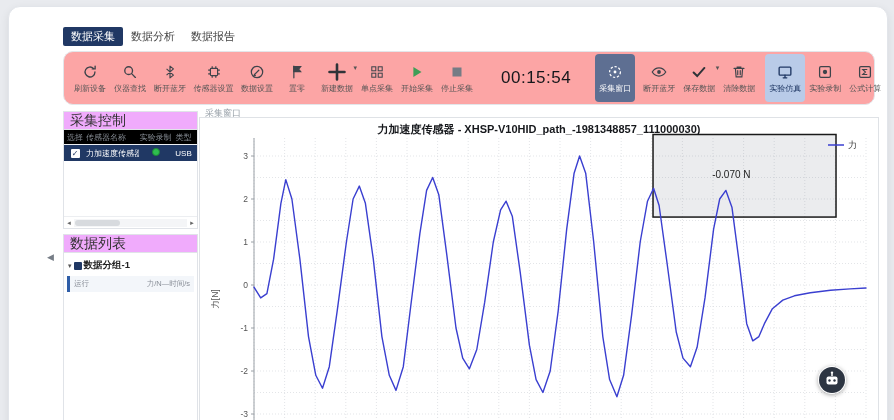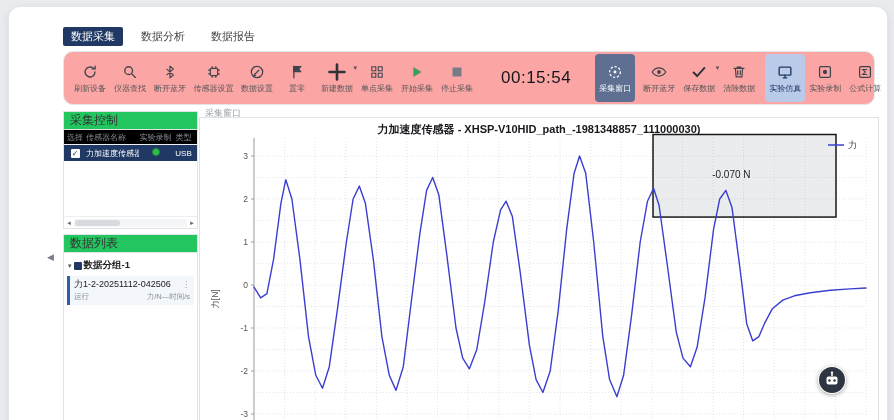--- a/index.html
+++ b/index.html
@@ -3,21 +3,21 @@
 <meta charset="utf-8">
 <style>
   html,body{margin:0;padding:0}
   body{width:894px;height:420px;overflow:hidden;position:relative;background:#e9ebef;
        font-family:"Liberation Sans","DejaVu Sans",sans-serif;-webkit-font-smoothing:antialiased}
   .window{position:absolute;left:8px;top:6px;width:878px;height:500px;background:#fff;
           border:1px solid #e2e5ea;border-radius:12px;box-shadow:0 3px 10px rgba(0,0,0,.08)}
   .collapse-arrow{position:absolute;left:38px;top:246px;font-size:9px;color:#767d86;line-height:9px;cursor:pointer}
 
   
-  .tabbar{position:absolute;left:54px;top:20px;display:flex;gap:10px;font-size:11px}
+  .tabbar{position:absolute;left:54px;top:20px;display:flex;font-size:11px}
   .tab{padding:2px 8px;color:#444}
   .tab.active{background:#203864;color:#fff;border-radius:2px}
 
   
   .toolbar{position:absolute;left:54px;top:44px;width:812px;height:54px;background:#fca5a5;
            border:1px solid #e3e6ea;border-radius:10px;display:flex;align-items:center;
            padding:0 6px;box-sizing:border-box}
   .tbtn{width:40px;height:48px;display:flex;flex-direction:column;align-items:center;
         justify-content:center;gap:2px;position:relative;border-radius:4px;flex:0 0 auto}
   .tbtn.wide{width:47px}
@@ -27,21 +27,21 @@
   .tbtn.dark{background:#5e6f92;margin-right:4px}
   .tbtn.dark .tlabel{color:#fff}
   .tbtn.lightblue{background:#b9cbe8;margin-left:6px}
   .tbtn.lightblue .tlabel{color:#203864}
   .ddcaret{position:absolute;right:0;top:10px;font-size:7px;color:#555}
   .timer{font-size:17px;font-weight:normal;color:#15171b;margin:0 24px;letter-spacing:.5px;flex:0 0 auto}
 
   
   .sidebar{position:absolute;left:54px;top:104px;width:135px;height:392px;display:flex;flex-direction:column}
   .panel{border:1px solid #e0e3e8;background:#fff;box-sizing:border-box}
-  .panel-header{height:17px;background:#22c55e;border-bottom:1px solid #e0e3e8;font-size:12px;
+  .panel-header{height:17px;background:#f0abfc;border-bottom:1px solid #e0e3e8;font-size:14px;
                 color:#333;display:flex;align-items:center;padding-left:6px}
   .panel-collect{height:118px;display:flex;flex-direction:column;margin-bottom:5px}
   .panel-data{flex:1;display:flex;flex-direction:column}
   .thead{display:flex;height:14px;align-items:center;font-size:8px;color:#858b93;background:#000000;border-bottom:1px solid #eef0f3}
   .c1{width:22px;text-align:center}.c2{width:53px;overflow:hidden;white-space:nowrap}
   .c3{width:33px;text-align:center}.c4{width:23px;text-align:center}
   .trow{display:flex;height:16px;align-items:center;background:#203864;color:#fff;font-size:8px}
   .cb{display:inline-block;width:9px;height:9px;background:#fff;color:#203864;font-size:8px;
       line-height:9px;border-radius:1px;text-align:center;font-weight:bold}
   .dot{display:inline-block;width:6px;height:6px;border-radius:50%;background:#2fbf4f;border:1px solid #1d8c36}
@@ -287,24 +287,20 @@
 
     <div class="panel panel-data">
       <div class="panel-header">数据列表</div>
       <div class="tree">
         <div class="group-row">
           <span class="caret2">▾</span>
           <span class="gicon"></span>
           <span>数据分组-1</span>
         </div>
         <div class="data-item">
-          <div class="di-row1">
-            <span>力1-2-20251112-042506</span>
-            <span class="kebab">⋮</span>
-          </div>
           <div class="di-row2">
             <span>运行</span>
             <span>力/N—时间/s</span>
           </div>
         </div>
       </div>
     </div>
 
   </div>
 

